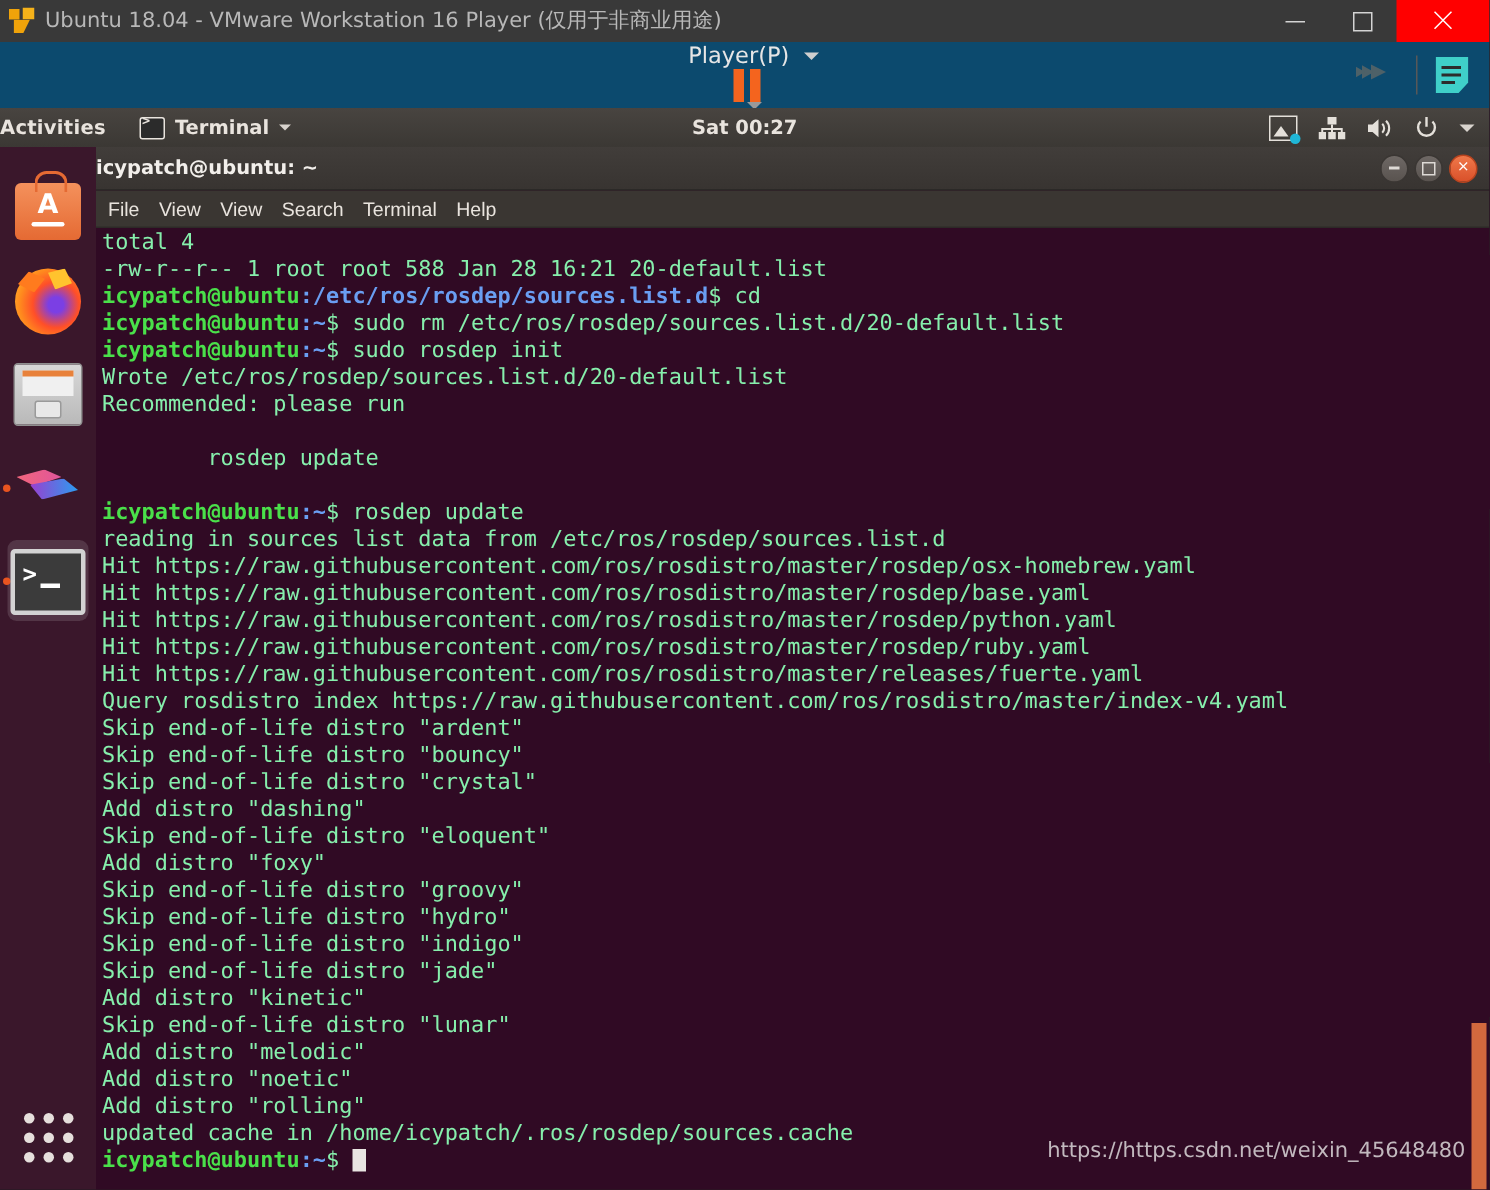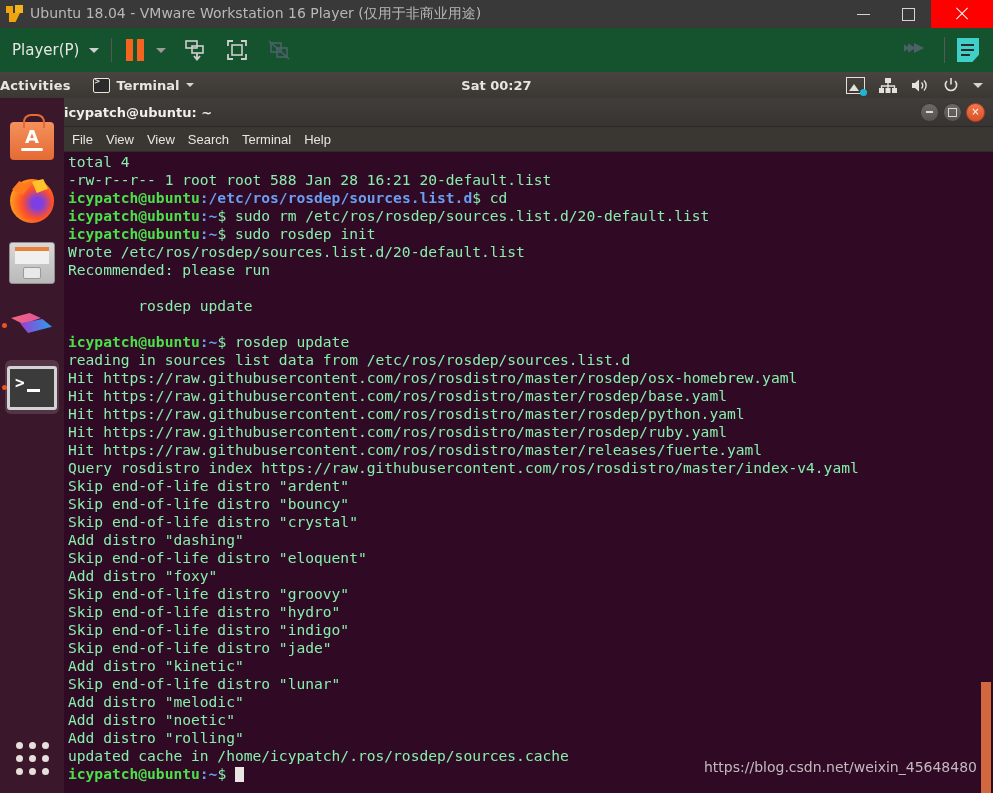--- a/index.html
+++ b/index.html
@@ -78,24 +78,25 @@
     width: 16px; height: 1px; background: #ffffff;
   }
   .vm-btn .glyph-close::before { transform: rotate(45deg); }
   .vm-btn .glyph-close::after  { transform: rotate(-45deg); }
 
   
   .vm-toolbar {
     position: absolute;
     left: 0; top: 28px;
     width: 993px; height: 44px;
-    background: #14532d;
+    background: #0c4a6e;
     display: flex;
     align-items: center;
     border-bottom: 1px solid #2e2e2e;
+    flex-direction: column;
   }
   .vm-player-menu {
     display: flex; align-items: center;
     margin-left: 12px;
     color: #e6e6e6;
     font-size: 15px;
     font-family: "DejaVu Sans", sans-serif;
   }
   .vm-caret {
     margin-left: 10px;
@@ -632,18 +633,18 @@
         <span>Search</span>
         <span>Terminal</span>
         <span>Help</span>
       </div>
 
       <div class="term-body">
         <div class="term-text" id="term-text"><div class="l"><span class="c-white">total 4</span></div><div class="l"><span class="c-white">-rw-r--r-- 1 root root 588 Jan 28 16:21 20-default.list</span></div><div class="l"><span class="c-green">icypatch@ubuntu</span><span class="c-blue">:/etc/ros/rosdep/sources.list.d</span><span class="c-white">$ cd</span></div><div class="l"><span class="c-green">icypatch@ubuntu</span><span class="c-blue">:~</span><span class="c-white">$ sudo rm /etc/ros/rosdep/sources.list.d/20-default.list</span></div><div class="l"><span class="c-green">icypatch@ubuntu</span><span class="c-blue">:~</span><span class="c-white">$ sudo rosdep init</span></div><div class="l"><span class="c-white">Wrote /etc/ros/rosdep/sources.list.d/20-default.list</span></div><div class="l"><span class="c-white">Recommended: please run</span></div><div class="l"><span class="c-white"></span></div><div class="l"><span class="c-white">        rosdep update</span></div><div class="l"><span class="c-white"></span></div><div class="l"><span class="c-green">icypatch@ubuntu</span><span class="c-blue">:~</span><span class="c-white">$ rosdep update</span></div><div class="l"><span class="c-white">reading in sources list data from /etc/ros/rosdep/sources.list.d</span></div><div class="l"><span class="c-white">Hit https://raw.githubusercontent.com/ros/rosdistro/master/rosdep/osx-homebrew.yaml</span></div><div class="l"><span class="c-white">Hit https://raw.githubusercontent.com/ros/rosdistro/master/rosdep/base.yaml</span></div><div class="l"><span class="c-white">Hit https://raw.githubusercontent.com/ros/rosdistro/master/rosdep/python.yaml</span></div><div class="l"><span class="c-white">Hit https://raw.githubusercontent.com/ros/rosdistro/master/rosdep/ruby.yaml</span></div><div class="l"><span class="c-white">Hit https://raw.githubusercontent.com/ros/rosdistro/master/releases/fuerte.yaml</span></div><div class="l"><span class="c-white">Query rosdistro index https://raw.githubusercontent.com/ros/rosdistro/master/index-v4.yaml</span></div><div class="l"><span class="c-white">Skip end-of-life distro "ardent"</span></div><div class="l"><span class="c-white">Skip end-of-life distro "bouncy"</span></div><div class="l"><span class="c-white">Skip end-of-life distro "crystal"</span></div><div class="l"><span class="c-white">Add distro "dashing"</span></div><div class="l"><span class="c-white">Skip end-of-life distro "eloquent"</span></div><div class="l"><span class="c-white">Add distro "foxy"</span></div><div class="l"><span class="c-white">Skip end-of-life distro "groovy"</span></div><div class="l"><span class="c-white">Skip end-of-life distro "hydro"</span></div><div class="l"><span class="c-white">Skip end-of-life distro "indigo"</span></div><div class="l"><span class="c-white">Skip end-of-life distro "jade"</span></div><div class="l"><span class="c-white">Add distro "kinetic"</span></div><div class="l"><span class="c-white">Skip end-of-life distro "lunar"</span></div><div class="l"><span class="c-white">Add distro "melodic"</span></div><div class="l"><span class="c-white">Add distro "noetic"</span></div><div class="l"><span class="c-white">Add distro "rolling"</span></div><div class="l"><span class="c-white">updated cache in /home/icypatch/.ros/rosdep/sources.cache</span></div><div class="l"><span class="c-green">icypatch@ubuntu</span><span class="c-blue">:~</span><span class="c-white">$ </span><span class="cursor"></span></div></div>
         <div class="term-scroll">
           <div class="thumb"></div>
         </div>
-        <div class="watermark">https://blog.csdn.net/weixin_45648480</div>
+        <div class="watermark">https://https.csdn.net/weixin_45648480</div>
       </div>
 
     </div>
   </div>
 </div>
 
 </body></html>

